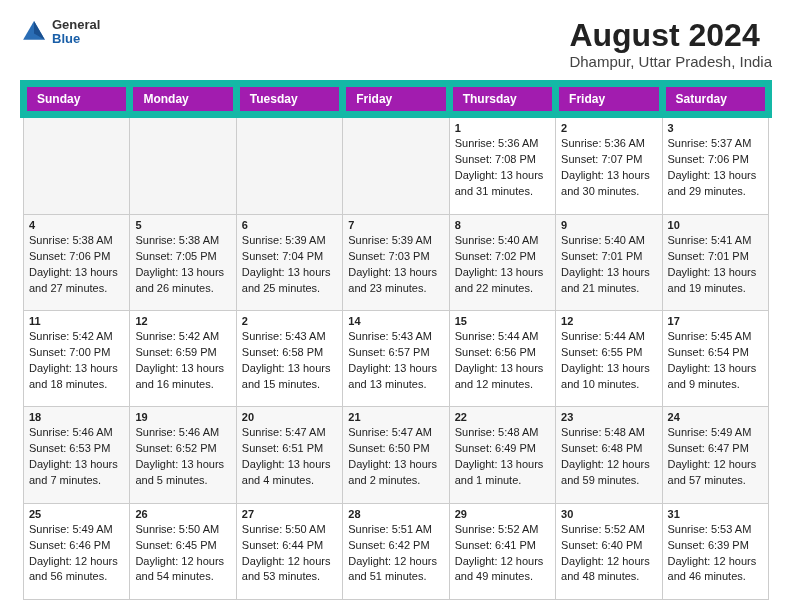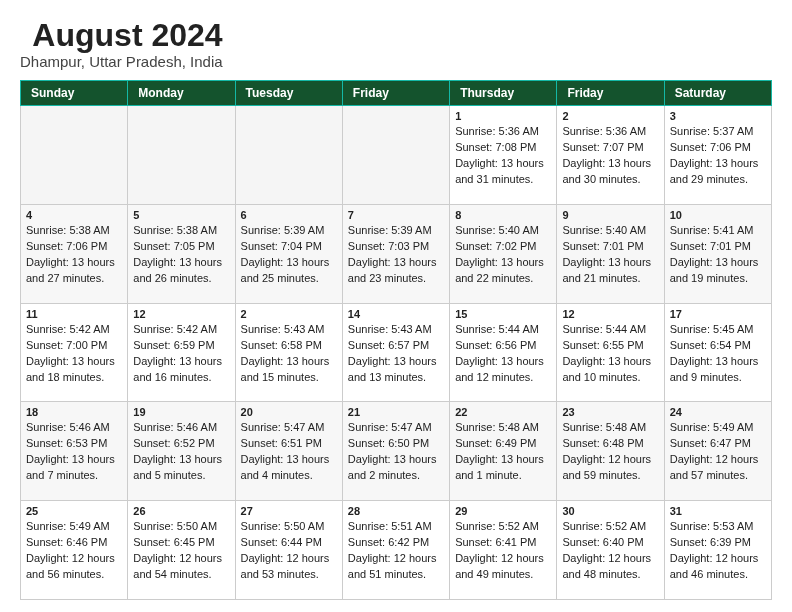--- a/index.html
+++ b/index.html
@@ -35,47 +35,47 @@
       font-weight: bold;
       line-height: 1.1;
     }
     .logo-general { color: #333; }
     .logo-blue { color: #1a5fa8; }
     .logo-icon {
       width: 28px;
       height: 28px;
     }
     .title-block {
-      text-align: right;
+      text-align: left;
     }
     .main-title {
       font-size: 32px;
       font-weight: bold;
       color: #222;
       line-height: 1.1;
     }
     .subtitle {
       font-size: 15px;
       color: #444;
     }
     .calendar {
       flex: 1;
       border: 1px solid #bbb;
       border-collapse: collapse;
       width: 100%;
       table-layout: fixed;
     }
     .calendar th {
-      background: #14532d;
+      background: #a21caf;
       color: #fff;
       font-size: 12px;
       font-weight: bold;
       padding: 5px 10px;
       text-align: left;
-      border: 1px solid #14b8a6;
+      border: 7px solid #14b8a6;
     }
     .calendar td {
       border: 1px solid #ccc;
       vertical-align: top;
       padding: 4px 5px;
       font-size: 9.5px;
       color: #222;
       background: #fff;
       height: 80px;
     }
@@ -94,20 +94,30 @@
     }
     tr:nth-child(even) td:not(.empty) {
       background: #f7f7f7;
     }
   </style>
 </head>
 <body>
 
 <div class="page">
   <div class="header">
+    <div class="logo">
+      <svg class="logo-icon" viewBox="0 0 36 36">
+        <polygon points="18,4 32,28 4,28" fill="#2a6db5"></polygon>
+        <polygon points="18,4 32,28 18,20" fill="#1a5090"></polygon>
+      </svg>
+      <div class="logo-text">
+        <span class="logo-general">General</span>
+        <span class="logo-blue">Blue</span>
+      </div>
+    </div>
     <div class="title-block">
       <div class="main-title">August 2024</div>
       <div class="subtitle">Dhampur, Uttar Pradesh, India</div>
     </div>
   </div>
 
   <table class="calendar">
     <thead>
       <tr>
       <th>Sunday</th>

